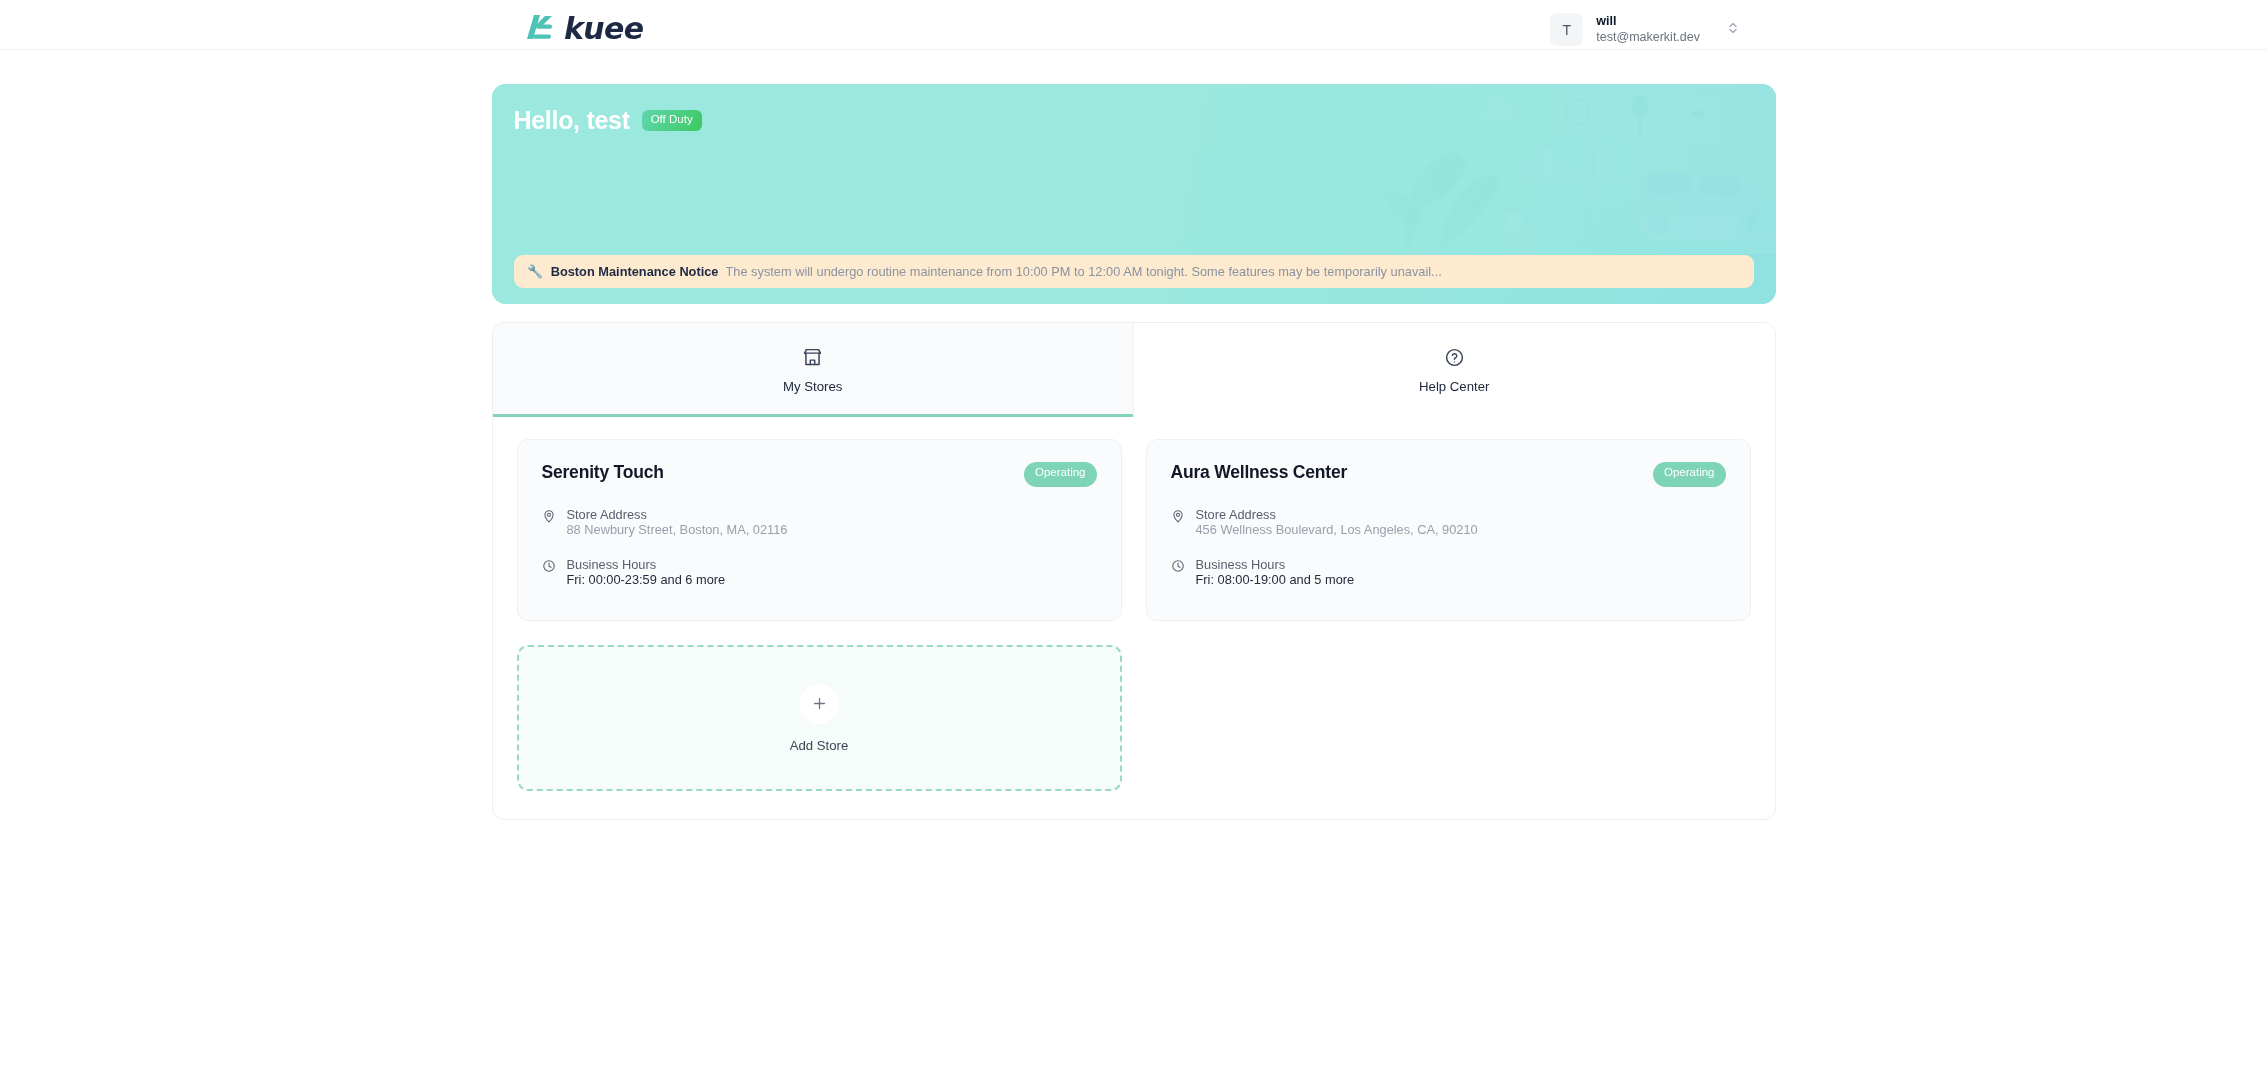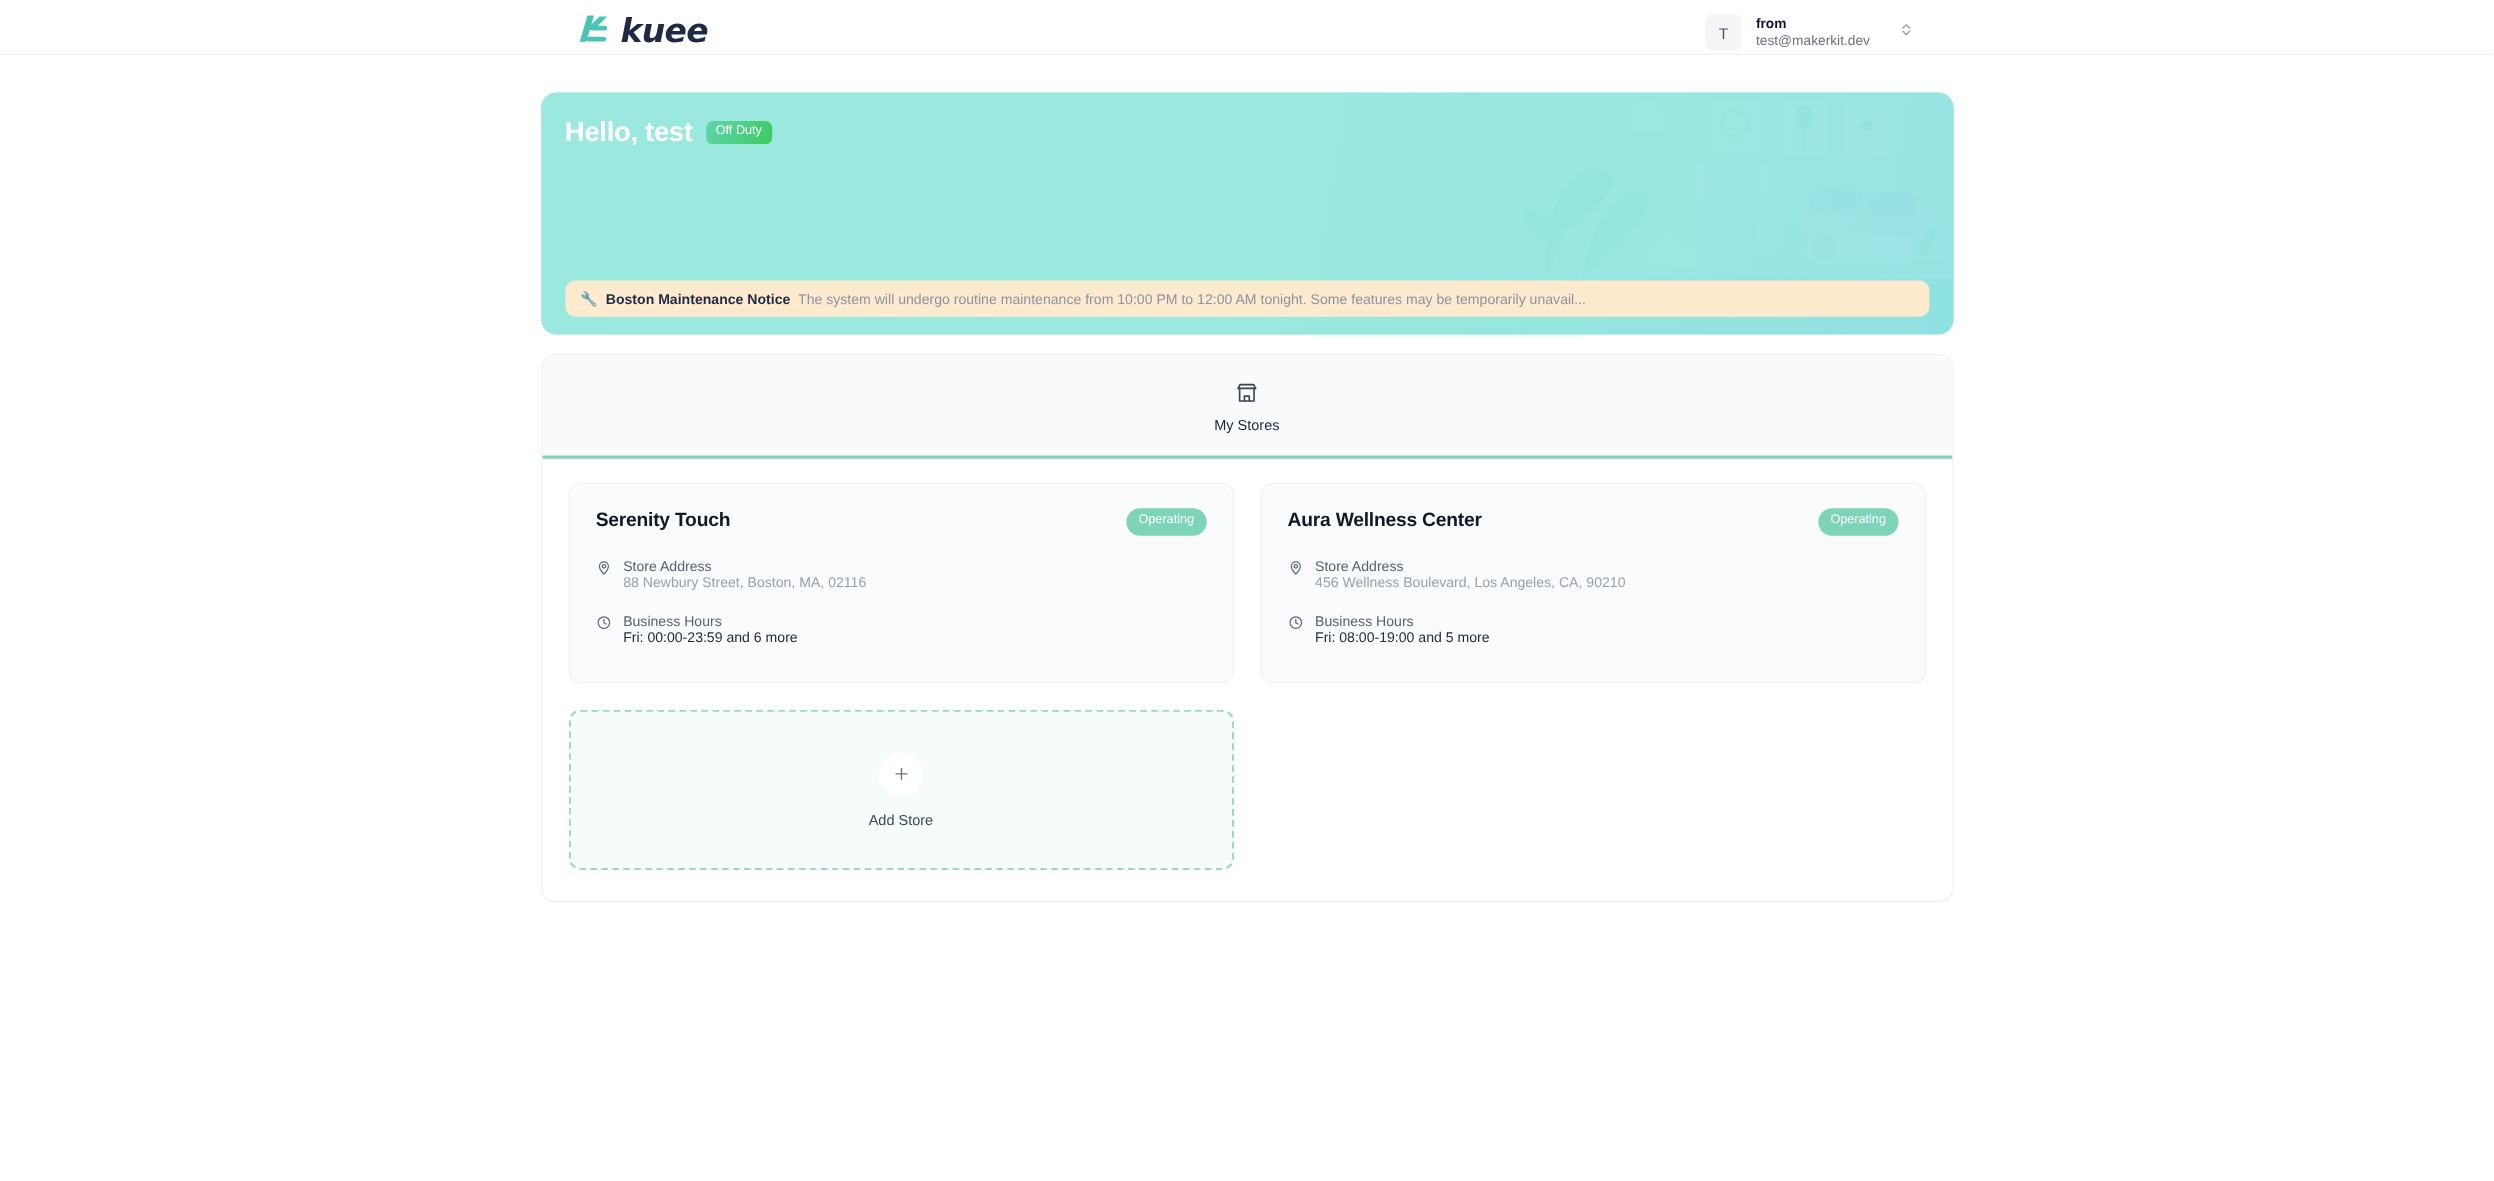--- a/index.html
+++ b/index.html
@@ -247,21 +247,21 @@
         <rect x="13" y="11.5" width="16" height="4.2" rx="2" fill="#4cc3b5"></rect>
         <rect x="10" y="21.5" width="18" height="4.2" rx="2" fill="#4cc3b5"></rect>
       </svg>
     </span>
     <span class="logo-word">kuee</span>
   </div>
 
   <div class="user-chip">
     <div class="avatar">T</div>
     <div class="user-meta">
-      <span class="user-name">from</span>
+      <span class="user-name">will</span>
       <span class="user-email">test@makerkit.dev</span>
     </div>
     <span class="chev-updown">
       <svg width="12" height="16" viewBox="0 0 12 16" fill="none" stroke="#6b7280" stroke-width="1.4" stroke-linecap="round" stroke-linejoin="round">
         <path d="M3 6.5 L6 3.5 L9 6.5"></path>
         <path d="M3 9.5 L6 12.5 L9 9.5"></path>
       </svg>
     </span>
   </div>
 </div>
@@ -330,20 +330,30 @@
             <path d="M3 7 h18"></path>
             <path d="M4.5 7 v13 h15 v-13"></path>
             <path d="M9.5 20 v-5 h5 v5"></path>
           </svg>
         </span>
         <span class="tab-label">My Stores</span>
       </div>
 
 
 
+      <div class="tab">
+        <span class="tab-icon">
+          <svg width="21" height="21" viewBox="0 0 24 24" fill="none" stroke="#38435a" stroke-width="1.7" stroke-linecap="round" stroke-linejoin="round">
+            <circle cx="12" cy="12" r="9"></circle>
+            <path d="M9.6 9.4 a2.5 2.5 0 1 1 3.2 3.1 c-.7.3-.9.8-.9 1.5"></path>
+            <circle cx="12" cy="17" r=".7" fill="#38435a" stroke="none"></circle>
+          </svg>
+        </span>
+        <span class="tab-label">Help Center</span>
+      </div>
     </div>
 
     <div class="tab-body">
 
       <div class="store-grid">
 
         <div class="store-card">
           <div class="store-head">
             <span class="store-name">Serenity Touch</span>
             <span class="badge-operating">Operating</span>

